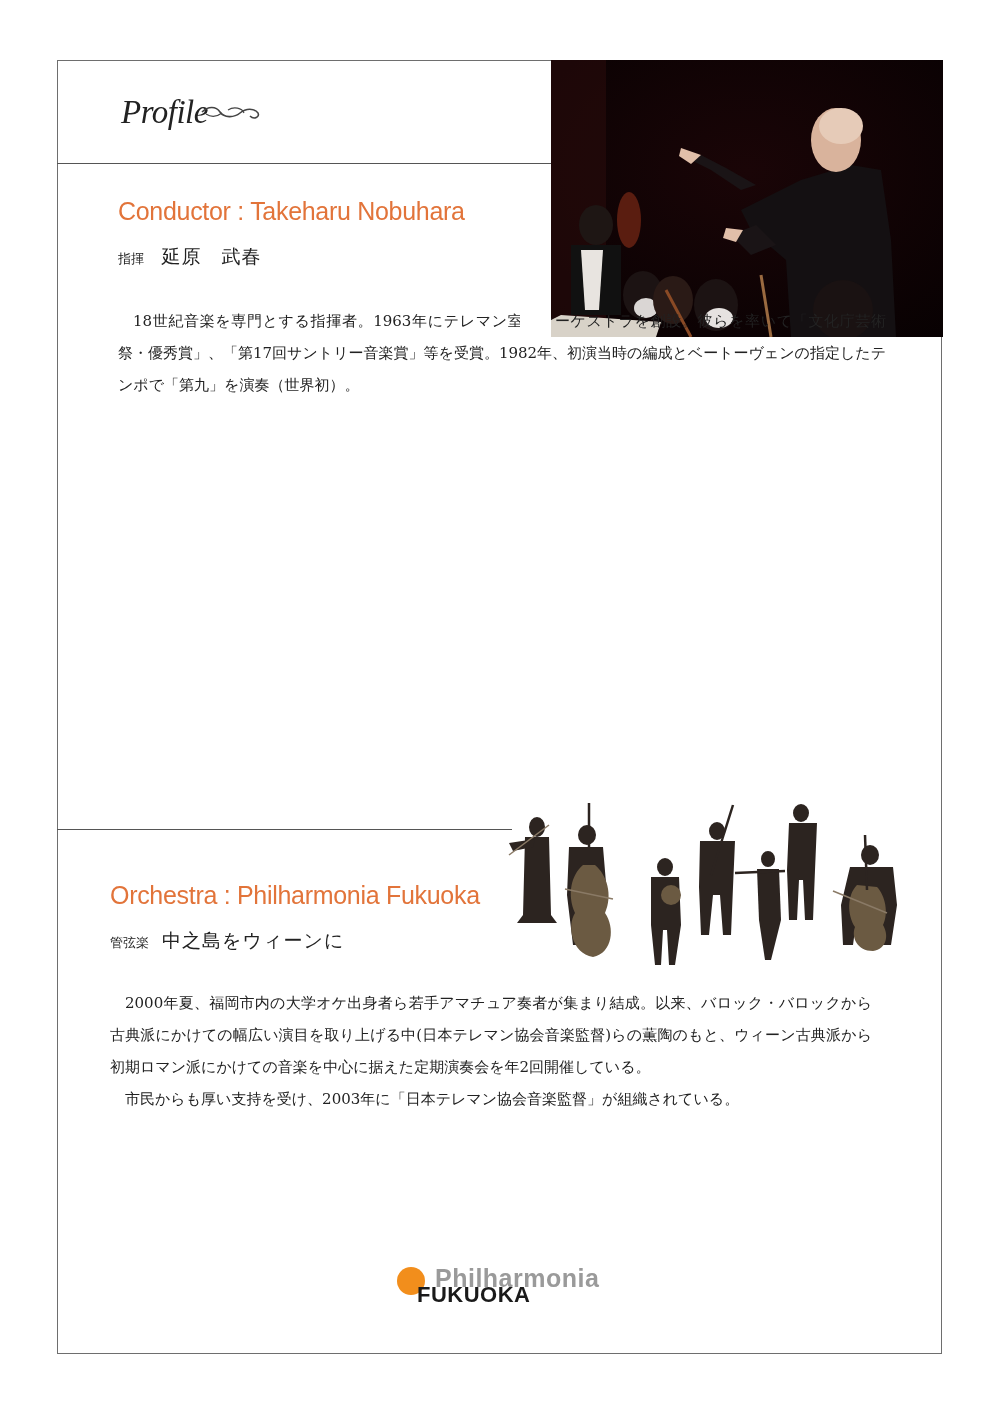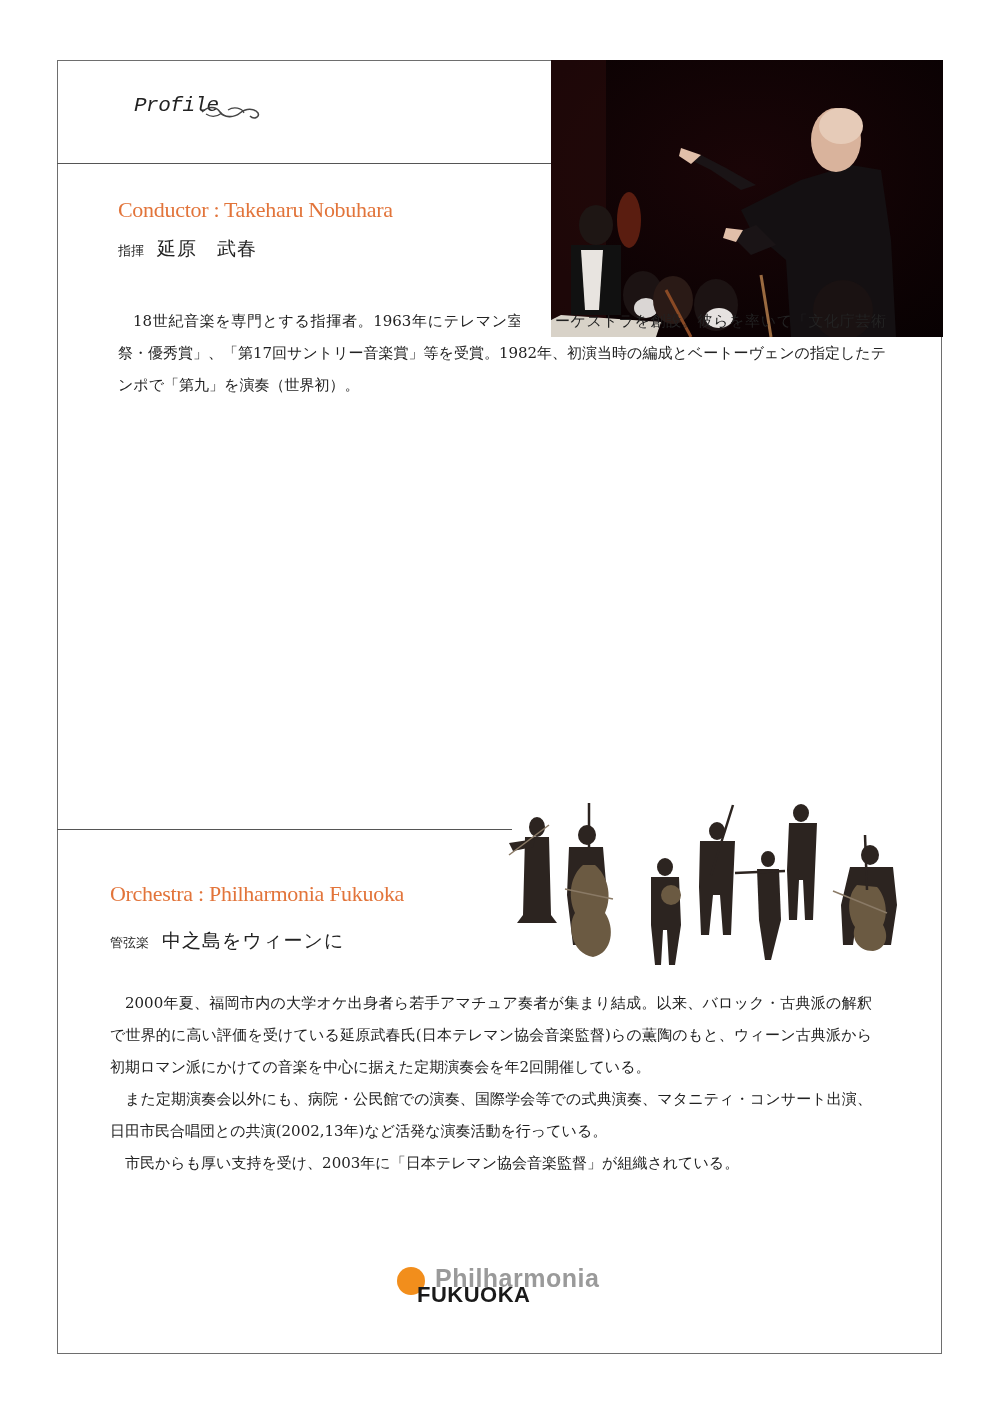--- a/index.html
+++ b/index.html
@@ -1,25 +1,25 @@
 <!DOCTYPE html>
 <html><head>
 <meta charset="utf-8">
 <style>
   html, body { margin:0; padding:0; background:#ffffff; }
   body { width:1000px; height:1415px; position:relative; overflow:hidden;
          font-family:"DejaVu Serif","Liberation Serif",serif; color:#222; }
   .frame { position:absolute; left:57px; top:60px; width:885px; height:1294px;
            border:1.5px solid #6e6e6e; box-sizing:border-box; }
   .divider { position:absolute; height:0; border-top:1.5px solid #555; }
-  .profile-title { position:absolute; left:134px; top:94px; font-size:21px;
-           font-family:Liberation Mono, monospace; font-style:italic; color:#222; letter-spacing:-0.5px; }
+  .profile-title { position:absolute; left:121px; top:94px; font-size:33px;
+           font-family:Liberation Serif, serif; font-style:italic; color:#222; letter-spacing:-0.5px; }
   .flourish { position:absolute; left:200px; top:104px; }
   .photo { position:absolute; left:551px; top:60px; width:392px; height:277px; overflow:hidden; background:#0d0304; }
-  .section-title { position:absolute; font-family:Liberation Serif, serif; color:#e2743a; font-size:22px; letter-spacing:-0.3px; }
+  .section-title { position:absolute; font-family:Liberation Sans, sans-serif; color:#e2743a; font-size:25px; letter-spacing:-0.3px; }
   .sub { position:absolute; font-family:"DejaVu Sans",sans-serif; color:#222; }
   .sub .role { font-size:13px; margin-right:8px; }
   .sub .name { font-size:19px; letter-spacing:1px; }
   .para { position:absolute; font-size:15px; line-height:32px; color:#222; text-align:justify; }
   .para p { margin:0; text-indent:1em; }
   .logo { position:absolute; left:395px; top:1262px; width:220px; height:50px; }
   .logo .dot { position:absolute; left:2px; top:5px; width:28px; height:28px; border-radius:50%; background:#f28e1c; }
   .logo .phil { position:absolute; left:12px; top:2px; font-family:"Liberation Sans",sans-serif; font-weight:bold;
                 font-size:25px; color:#9a9a9a; letter-spacing:0.5px;margin-left:28px; }
   .logo .fuk { position:absolute; left:22px; top:20px; font-family:"Liberation Sans",sans-serif; font-weight:bold;
@@ -72,21 +72,21 @@
     <ellipse cx="165" cy="245" rx="22" ry="26" fill="#1c1313"></ellipse>
     <ellipse cx="168" cy="258" rx="14" ry="10" fill="#e6e2e0"></ellipse>
     <ellipse cx="292" cy="250" rx="30" ry="30" fill="#1a1212"></ellipse>
     <path d="M10 255 L110 262 L105 277 L0 277 L0 260 Z" fill="#d8d2c8"></path>
     <line x1="115" y1="230" x2="140" y2="277" stroke="#8a4a25" stroke-width="3"></line>
     <line x1="210" y1="215" x2="220" y2="277" stroke="#9a6a40" stroke-width="3"></line>
   </svg>
 </div>
 
 <div class="section-title" style="left:118px; top:197px;">Conductor : Takeharu Nobuhara</div>
-<div class="sub" style="left:118px; top:236px;">
+<div class="sub" style="left:118px; top:244px;font-family:Liberation Mono, monospace;">
   <span class="role">指揮</span>
   <span class="name">延原　武春</span>
 </div>
 
 <div class="para" style="left:118px; top:305px; width:768px;">
   <p style="padding-right:0;">18世紀音楽を専門とする指揮者。1963年にテレマン室内オーケストラを創設。彼らを率いて「文化庁芸術祭・優秀賞」、「第17回サントリー音楽賞」等を受賞。1982年、初演当時の編成とベートーヴェンの指定したテンポで「第九」を演奏（世界初）。</p>
 </div>
 
 <div style="position:absolute; left:520px; top:300px; width:31px; height:37px; background:#fff;"></div>
 
@@ -135,22 +135,21 @@
   </g>
 </svg>
 
 <div class="section-title" style="left:110px; top:881px;">Orchestra : Philharmonia Fukuoka</div>
 <div class="sub" style="left:110px; top:928px;">
   <span class="role">管弦楽</span>
   <span class="name">中之島をウィーンに</span>
 </div>
 
 <div class="para" style="left:110px; top:987px; width:762px;">
-  <p>2000年夏、福岡市内の大学オケ出身者ら若手アマチュア奏者が集まり結成。以来、バロック・古典派の解釈で世界的に高い評価を受けている延原武春氏(日本テレマン協会音楽監督)らの薫陶のもと、ウィーン古典派から初期ロマン派にかけての音楽を中心に据えた定期演奏会を年2回開催している。</p>
-  <p>また定期演奏会以外にも、病院・公民館での演奏、国際学会等での式典演奏、マタニティ・コンサート出演、日田市民合唱団との共演(2002,13年)など活発な演奏活動を行っている。</p>
+  <p>2000年夏、福岡市内の大学オケ出身者ら若手アマチュア奏者が集まり結成。以来、バロック・バロックから古典派にかけての幅広い演目を取り上げる中(日本テレマン協会音楽監督)らの薫陶のもと、ウィーン古典派から初期ロマン派にかけての音楽を中心に据えた定期演奏会を年2回開催している。</p>
   <p>市民からも厚い支持を受け、2003年に「日本テレマン協会音楽監督」が組織されている。</p>
 </div>
 
 <div class="logo">
   <div class="dot"></div>
   <div class="phil">Philharmonia</div>
   <div class="fuk">FUKUOKA</div>
 </div>
 
 </body></html>

